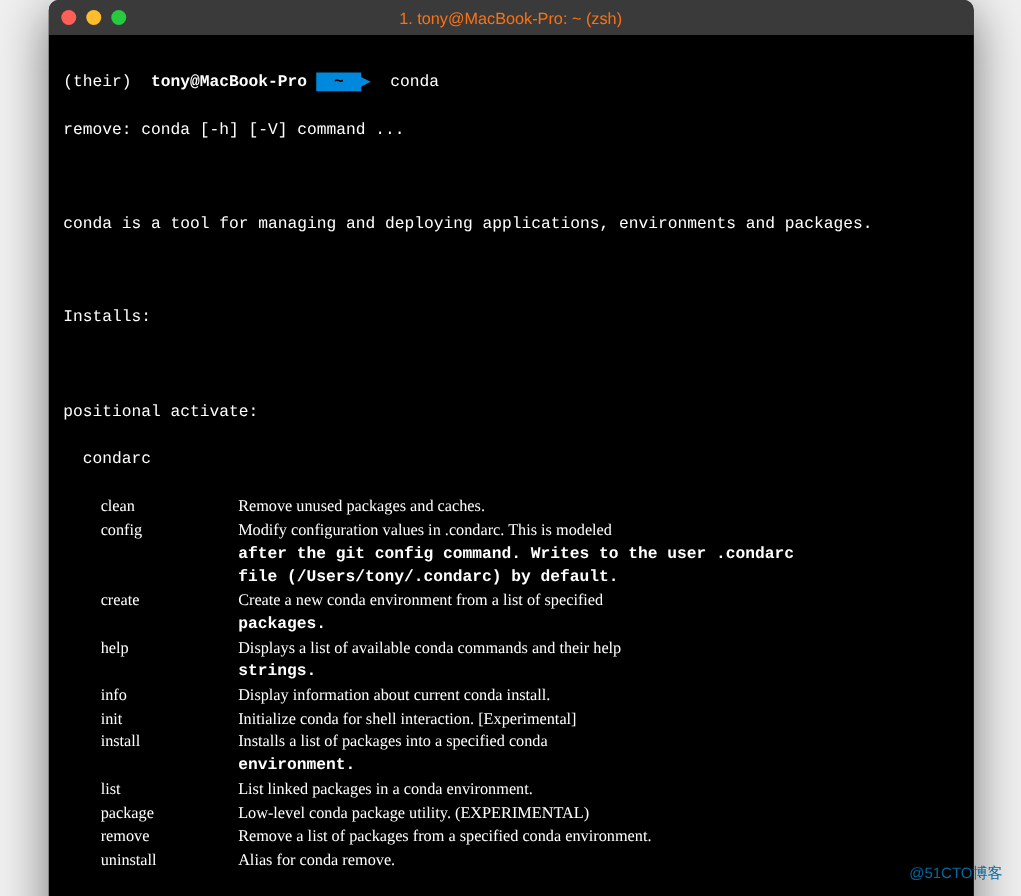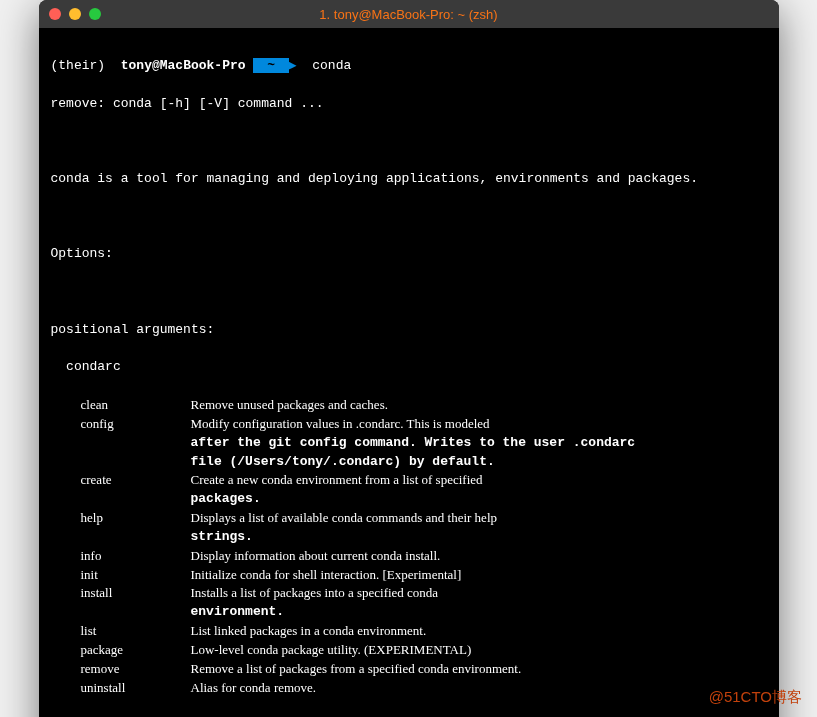--- a/index.html
+++ b/index.html
@@ -67,22 +67,22 @@
     .prompt-arrow-end { color: #0088dd; }
     .command-text { color: #fff; }
     .cmd-desc { display: flex; font-family: Liberation Serif, serif; }
     .cmd-name { width: 140px; padding-left: 30px; }
     .cmd-text { flex: 1; white-space: pre-wrap; }
     .cmd-cont { padding-left: 140px; white-space: pre-wrap; font-weight: bold; }
     .watermark {
       position: fixed;
       bottom: 10px;
       right: 15px;
-      color: #c2410c;
-      font-size: 15px;
+      color: #0369a1;
+      font-size: 12px;
       font-family: sans-serif;
       text-align: center;
     }
   </style>
 </head>
 <body>
 
 <div class="terminal-window">
   <div class="titlebar">
     <div class="traffic-lights">
@@ -91,23 +91,23 @@
       <div class="traffic-light green"></div>
     </div>
     <div class="window-title">1. tony@MacBook-Pro: ~ (zsh)</div>
   </div>
   <div class="terminal-body">
 <div><span>(their) </span> <span class="prompt-host">tony@MacBook-Pro</span> <span class="prompt-arrow"> <span>~</span> </span><span class="prompt-arrow-end">▶</span>  <span class="command-text">conda</span></div>
 <div>remove: conda [-h] [-V] command ...</div>
 <div> </div>
 <div>conda is a tool for managing and deploying applications, environments and packages.</div>
 <div> </div>
-<div>Options:</div>
+<div>Installs:</div>
 <div> </div>
-<div>positional arguments:</div>
+<div>positional activate:</div>
 <div>  condarc</div>
 <div id="commands-container"><div class="cmd-desc"><span class="cmd-name">clean</span><span class="cmd-text">Remove unused packages and caches.</span></div><div class="cmd-desc"><span class="cmd-name">config</span><span class="cmd-text">Modify configuration values in .condarc. This is modeled</span></div><div class="cmd-cont">after the git config command. Writes to the user .condarc</div><div class="cmd-cont">file (/Users/tony/.condarc) by default.</div><div class="cmd-desc"><span class="cmd-name">create</span><span class="cmd-text">Create a new conda environment from a list of specified</span></div><div class="cmd-cont">packages.</div><div class="cmd-desc"><span class="cmd-name">help</span><span class="cmd-text">Displays a list of available conda commands and their help</span></div><div class="cmd-cont">strings.</div><div class="cmd-desc"><span class="cmd-name">info</span><span class="cmd-text">Display information about current conda install.</span></div><div class="cmd-desc"><span class="cmd-name">init</span><span class="cmd-text">Initialize conda for shell interaction. [Experimental]</span></div><div class="cmd-desc"><span class="cmd-name">install</span><span class="cmd-text">Installs a list of packages into a specified conda</span></div><div class="cmd-cont">environment.</div><div class="cmd-desc"><span class="cmd-name">list</span><span class="cmd-text">List linked packages in a conda environment.</span></div><div class="cmd-desc"><span class="cmd-name">package</span><span class="cmd-text">Low-level conda package utility. (EXPERIMENTAL)</span></div><div class="cmd-desc"><span class="cmd-name">remove</span><span class="cmd-text">Remove a list of packages from a specified conda environment.</span></div><div class="cmd-desc"><span class="cmd-name">uninstall</span><span class="cmd-text">Alias for conda remove.</span></div></div>
 
 
   </div>
 </div>
 
 <div class="watermark">@51CTO博客</div>
 
 </body></html>

